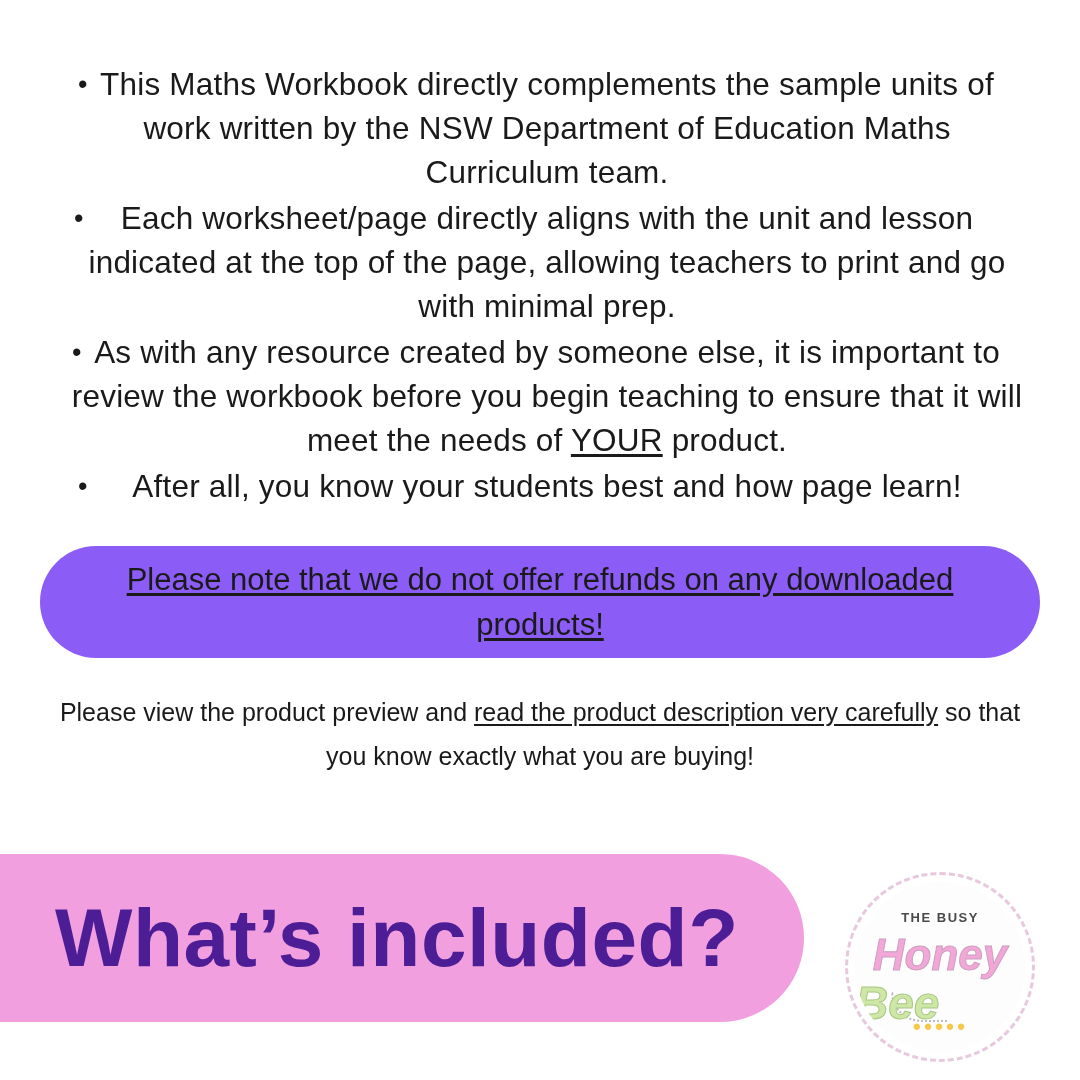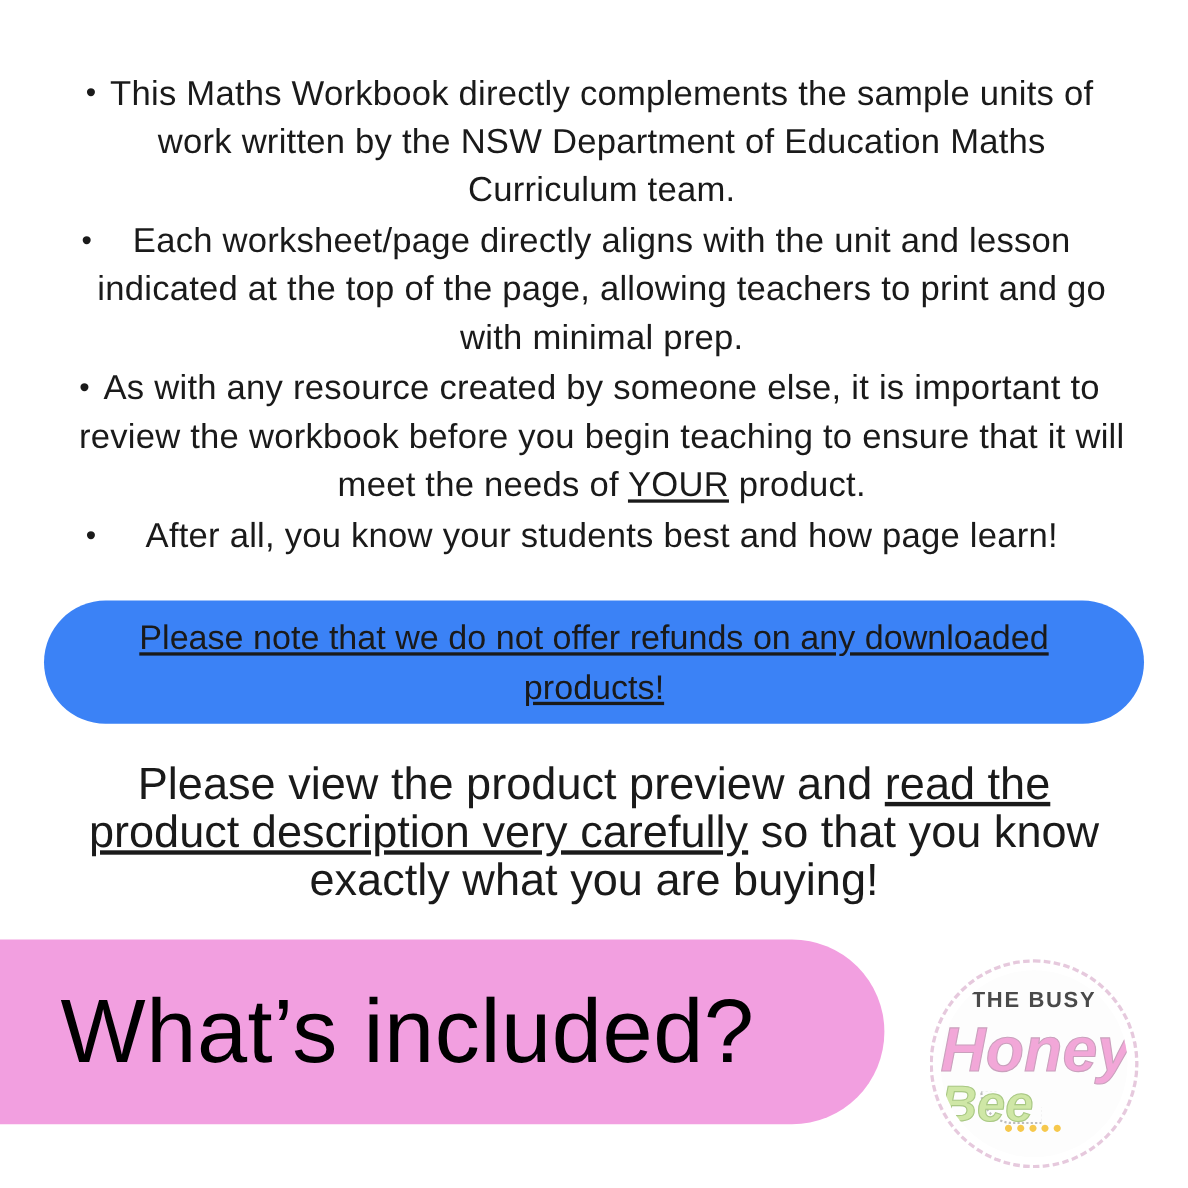--- a/index.html
+++ b/index.html
@@ -48,21 +48,21 @@
   .bullets li.b4 .dot { left: 20px; }
   .u { text-decoration: underline; text-underline-offset: 3px; }
 
   
   .refund-banner {
     position: absolute;
     top: 546px;
     left: 40px;
     width: 1000px;
     height: 112px;
-    background: #3b82f6;
+    background: #8b5cf6;
     border-radius: 56px;
     display: flex;
     align-items: center;
     justify-content: center;
     padding: 0 40px;
   }
   .refund-text {
     text-align: center;
     font-size: 31px;
     line-height: 45px;
@@ -71,44 +71,44 @@
     text-underline-offset: 3px;
   }
 
   
   .preview-para {
     position: absolute;
     top: 690px;
     left: 55px;
     width: 970px;
     text-align: center;
-    font-size: 41px;
+    font-size: 25px;
     line-height: 44px;
     color: #1a1a1a;
   }
 
   
   .pink-banner {
     position: absolute;
     left: -60px;
     top: 854px;
     width: 864px;
     height: 168px;
     background: #f29fe0;
     border-radius: 0 90px 90px 0;
     display: flex;
     align-items: center;
   }
   .pink-banner .title {
     margin-left: 115px;
     font-size: 82px;
     line-height: 84px;
-    color: #000000;
+    color: #4c1d95;
     letter-spacing: 0.5px;
-    font-weight: 400;
+    font-weight: 700;
   }
 
   
   .logo {
     position: absolute;
     left: 845px;
     top: 872px;
     width: 190px;
     height: 190px;
   }
@@ -121,36 +121,36 @@
   }
   .logo-inner {
     position: absolute;
     inset: 10px;
     border-radius: 50%;
     background: #fdfdfd;
     overflow: hidden;
   }
   .logo-the-busy {
     position: absolute;
-    top: 16px;
-    left: 0;
-    width: 100%;
-    text-align: center;
-    font-size: 20px;
+    top: 28px;
+    left: 0;
+    width: 100%;
+    text-align: center;
+    font-size: 13px;
     letter-spacing: 1.5px;
     color: #4a4a4a;
     font-weight: bold;
   }
   .logo-honey {
     position: absolute;
     top: 46px;
     left: 0;
     width: 100%;
     text-align: center;
-    font-size: 57px;
+    font-size: 44px;
     line-height: 54px;
     color: #f2a7d8;
     font-weight: bold;
     font-style: italic;
     -webkit-text-stroke: 1px #caa0bd;
   }
   .logo-bee {
     position: absolute;
     top: 96px;
     left: 0;

